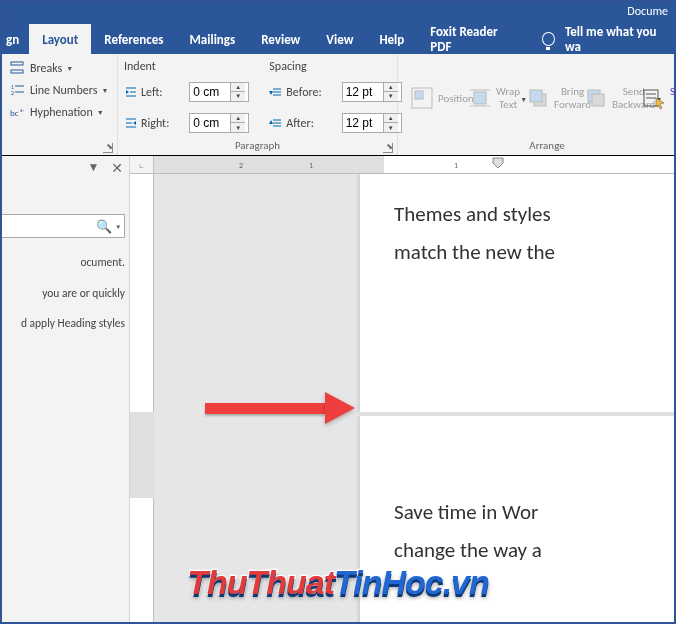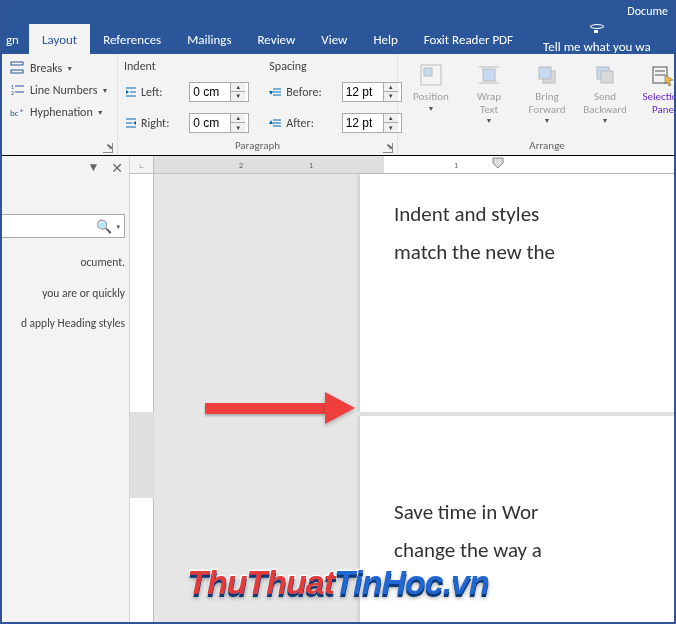--- a/index.html
+++ b/index.html
@@ -5,23 +5,23 @@
   * { margin: 0; padding: 0; box-sizing: border-box; }
   body { font-family: "Segoe UI", Calibri, Arial, sans-serif; font-size: 12px; color: #444; background: #fff; overflow: hidden; width: 676px; height: 624px; position: relative; }
   .frame { position: absolute; inset: 0; border: 2px solid #305496; pointer-events: none; z-index: 100; }
 
   
   .titlebar { background: #2b579a; color: #fff; height: 24px; display: flex; align-items: center; justify-content: center; font-size: 12px; padding-left: 120px; padding-right: 10px; position: relative; }
   .titlebar-title { position: absolute; right: 8px; top: 4px; }
 
   
   .ribbon-tabs { background: #2b579a; color: #fff; height: 30px; display: flex; align-items: stretch; font-size: 13px; }
-  .tab { padding: 0 13px; display: flex; align-items: center; cursor: pointer; }
+  .tab { padding: 0 13px; display: flex; align-items: center; cursor: pointer; font-weight: bold; }
   .tab.active { background: #f3f3f3; color: #2b579a; }
-  .tab.tellme { margin-left: 4px; display: flex; align-items: center; gap: 10px; flex-direction: column; }
+  .tab.tellme { margin-left: 4px; display: flex; align-items: center; gap: 10px; }
   .bulb { width: 14px; height: 14px; border: 1.5px solid #fff; border-radius: 50%; position: relative; }
   .bulb::after { content: ''; position: absolute; width: 4px; height: 3px; background: #fff; left: 3px; bottom: -5px; }
 
   
   .ribbon-body { background: #f3f3f3; border-bottom: 1px solid #000000; height: 102px; display: flex; }
   .group { border-right: 1px solid #e1e1e1; padding: 4px 6px 0 6px; display: flex; flex-direction: column; }
   .group-label { text-align: center; font-size: 11px; color: #666; height: 18px; line-height: 18px; position: relative; }
   .group-launcher { position: absolute; right: -2px; bottom: 2px; width: 10px; height: 10px; border: 1px solid #888; border-top: none; border-left: none; cursor: pointer; }
   .group-launcher::after { content: '⬊'; font-size: 8px; position: absolute; right: -1px; bottom: -3px; color: #666; }
   .group-content { flex: 1; display: flex; gap: 4px; }
@@ -37,21 +37,21 @@
   .para-head { font-size: 12px; color: #444; grid-column: span 2; }
   .field-label { display: flex; align-items: center; gap: 3px; font-size: 12px; }
   .micon { width: 14px; height: 14px; display: inline-flex; align-items: center; justify-content: center; color: #0066b4; }
   .spinbox { display: flex; align-items: center; border: 1px solid #ababab; background: #fff; width: 60px; height: 20px; }
   .spinbox input { border: none; width: 40px; font-size: 12px; padding-left: 3px; outline: none; }
   .spinbtns { display: flex; flex-direction: column; border-left: 1px solid #ababab; }
   .spinbtn { width: 14px; height: 9px; display: flex; align-items: center; justify-content: center; font-size: 6px; cursor: pointer; background: #f0f0f0; }
   .spinbtn:first-child { border-bottom: 1px solid #ababab; }
 
   
-  .arrange-btn { display: flex; flex-direction: column; align-items: center; justify-content: flex-start; width: 54px; padding: 3px 2px 0 2px; cursor: pointer; text-align: center; color: #a0a0a0; }
+  .arrange-btn { display: flex; flex-direction: row; align-items: center; justify-content: flex-start; width: 54px; padding: 3px 2px 0 2px; cursor: pointer; text-align: center; color: #a0a0a0; }
   .arrange-btn.enabled { color: #6d28d9; }
   .arrange-icon { width: 32px; height: 28px; margin-bottom: 2px; position: relative; }
   .arrange-label { font-size: 11px; line-height: 1.15; }
 
   
   .body-area { display: flex; height: calc(624px - 24px - 30px - 102px); position: relative; }
   .nav-pane { width: 130px; background: #f3f3f3; border-right: 1px solid #d4d4d4; padding-top: 20px; position: relative; font-size: 12px; color: #555; }
   .nav-controls { position: absolute; top: 4px; right: 6px; display: flex; gap: 12px; }
   .nav-ctl { cursor: pointer; color: #666; font-size: 12px; }
   .searchbox { margin: 38px 4px 0 0; border: 1px solid #aaa; background: #fff; height: 24px; display: flex; align-items: center; justify-content: flex-end; padding-right: 4px; gap: 4px; }
@@ -312,21 +312,21 @@
       <svg style="position:absolute;left:338px;top:1px;" width="12" height="16">
           <polygon points="1,1 11,1 11,6 6,11 1,6" fill="#ddd" stroke="#888"></polygon>
         </svg>
     </div>
     <div class="vruler" style="top:18px;height:238px;"></div>
     <div class="vruler-gray" style="top:256px;height:4px;"></div>
     <div class="vruler" style="top:260px;bottom:0;"></div>
     <div class="vruler-gray" style="top:260px;height:82px;"></div>
 
     <div class="page1">
-      <div>Indent and styles</div>
+      <div>Themes and styles</div>
       <div>match the new the</div>
     </div>
     <div class="page2">
       <div>Save time in Wor</div>
       <div>change the way a</div>
     </div>
 
     <div class="arrow">
       <div class="arrow-shaft"></div>
       <div class="arrow-head"></div>

